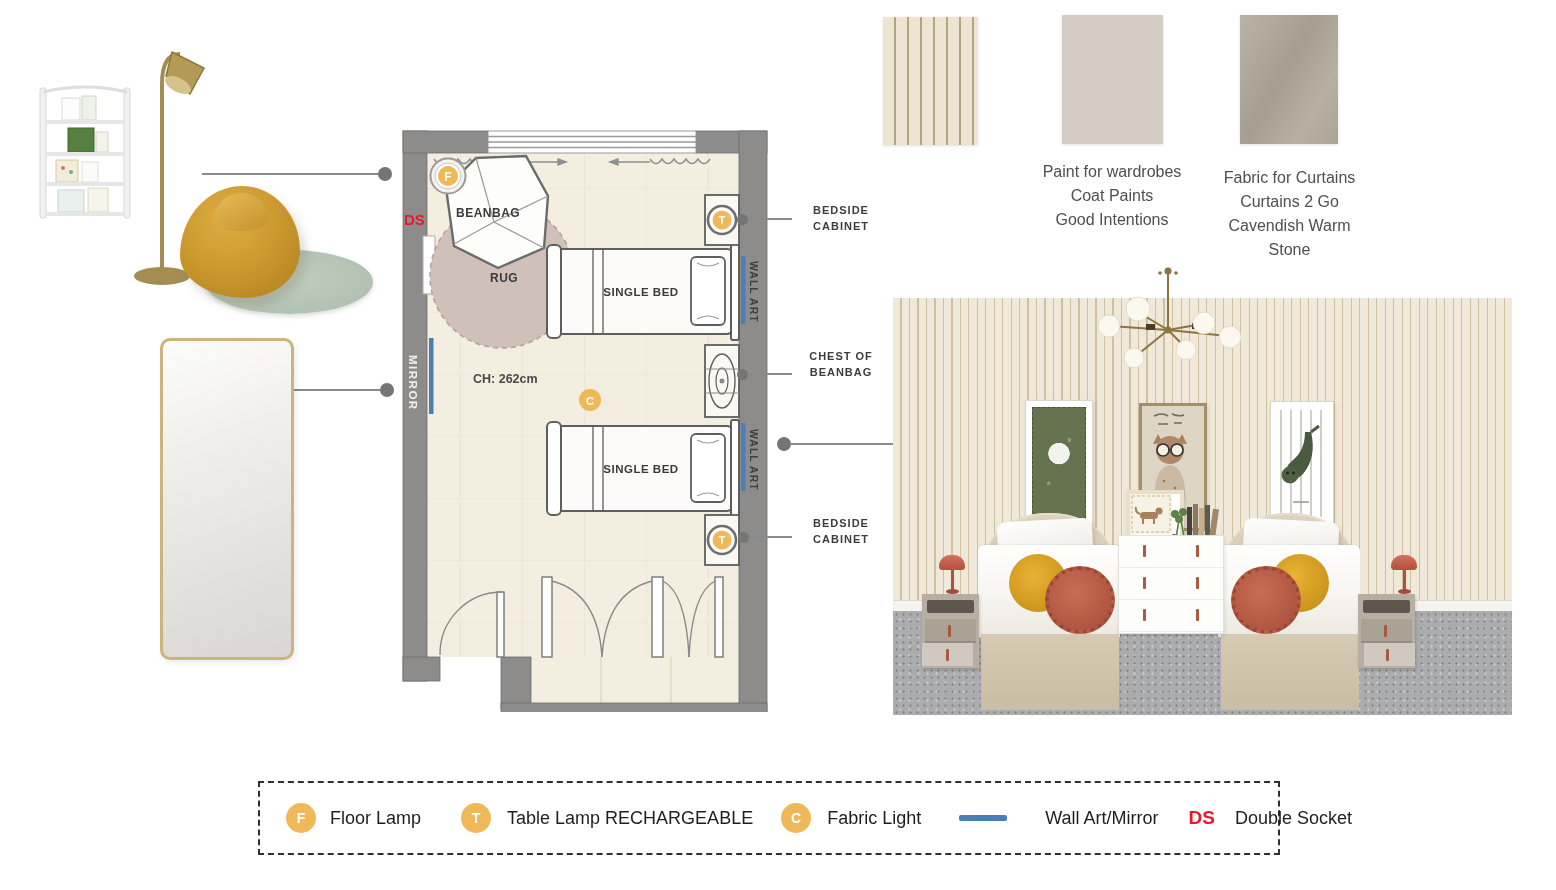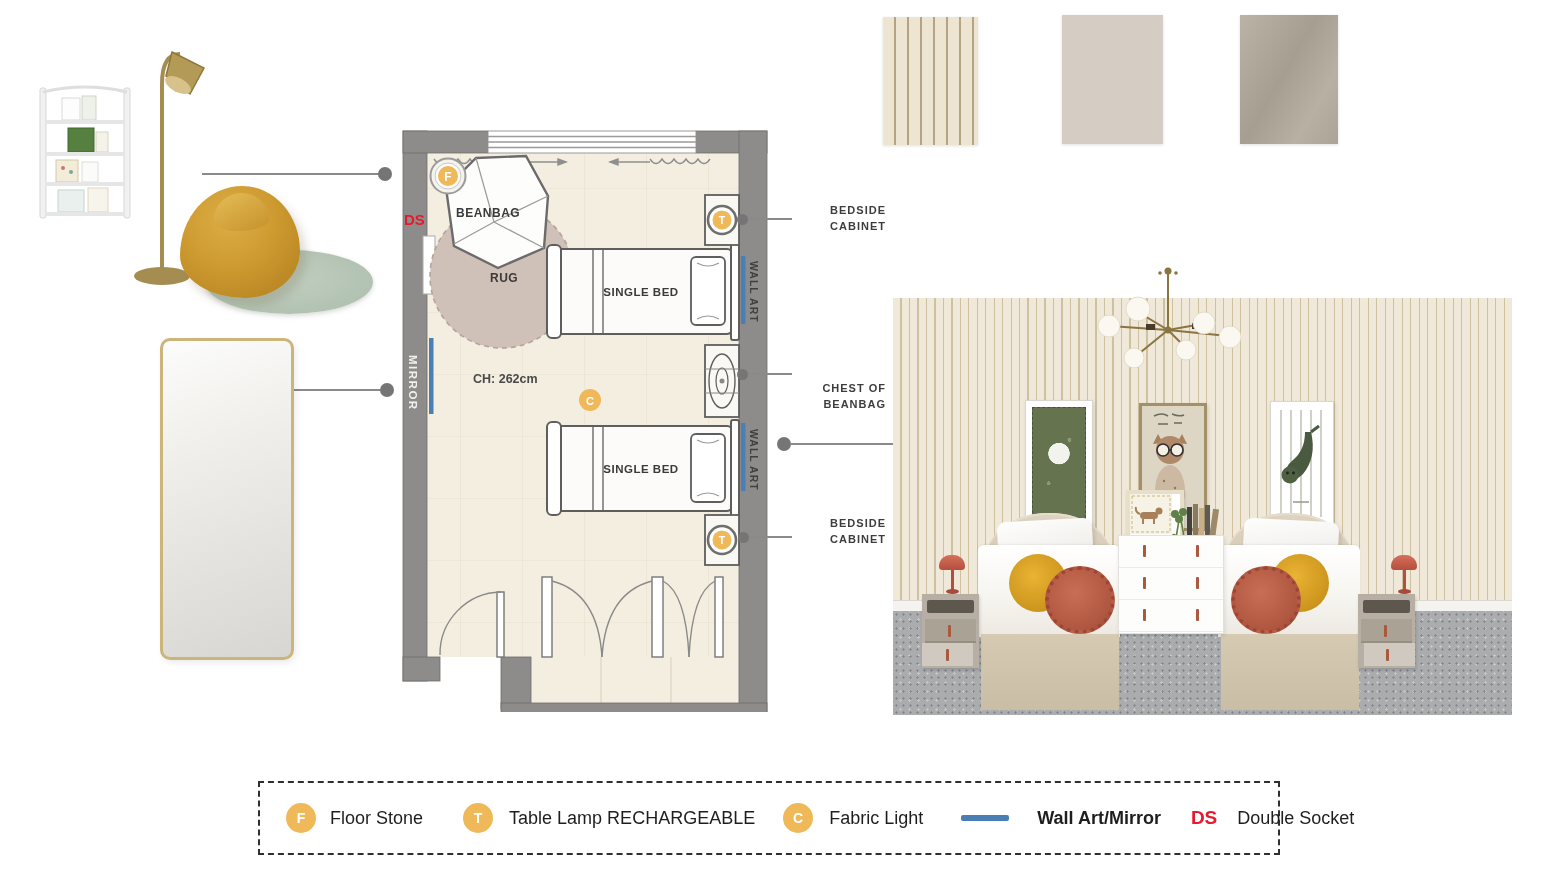--- a/index.html
+++ b/index.html
@@ -22,21 +22,21 @@
   .beanbag-img:before{content:"";position:absolute;left:28%;top:6%;width:46%;height:34%;
            border-radius:50% 50% 60% 40%/70% 70% 30% 30%;
            background:linear-gradient(150deg,#e5bc58,#c6922b);}
 
   
   .cline{background:#8a8a8a;height:2px;}
   .cdot{width:14px;height:14px;border-radius:50%;background:#757575;}
   .cdot.sm{width:11px;height:11px;}
 
   
-  .callout{width:90px;text-align:right;font-size:11px;font-weight:bold;letter-spacing:1px;
+  .callout{width:90px;text-align:center;font-size:11px;font-weight:bold;letter-spacing:1px;
            color:#3d3d3d;line-height:16px;}
 
   
   .swatch{box-shadow:0 1px 3px rgba(0,0,0,.12);}
   .swatch.wallpaper{left:883px;top:17px;width:95px;height:128px;
       background:repeating-linear-gradient(90deg,#ede5d2 0 11px,#b3a483 11px 13px);}
   .swatch.paint{left:1062px;top:15px;width:101px;height:129px;background:#d5cdc3;}
   .swatch.fabric{left:1240px;top:15px;width:98px;height:129px;
       background:linear-gradient(120deg,#bab3a6 0%,#a59e91 45%,#b7b0a3 75%,#aaa396 100%);}
   .caption{text-align:center;font-size:16px;color:#4f4f4f;line-height:24px;}
@@ -260,40 +260,51 @@
 
   <div class="abs cdot sm" style="left:737px;top:214px;"></div>
   <div class="abs cline" style="left:748px;top:218px;width:44px;"></div>
   <div class="abs callout" style="left:796px;top:202px;">
     <div>BEDSIDE</div>
     <div>CABINET</div>
   </div>
 
   <div class="abs cdot sm" style="left:737px;top:369px;"></div>
   <div class="abs cline" style="left:748px;top:373px;width:44px;"></div>
-  <div class="abs callout" style="left:796px;top:380px;">
+  <div class="abs callout" style="left:796px;top:348px;">
     <div>CHEST OF</div>
     <div>BEANBAG</div>
   </div>
 
   <div class="abs cdot sm" style="left:738px;top:532px;"></div>
   <div class="abs cline" style="left:749px;top:536px;width:43px;"></div>
   <div class="abs callout" style="left:796px;top:515px;">
     <div>BEDSIDE</div>
     <div>CABINET</div>
   </div>
 
   <div class="abs cdot" style="left:777px;top:437px;"></div>
   <div class="abs cline" style="left:790px;top:443px;width:103px;"></div>
 
   <div class="abs swatch wallpaper"></div>
 
   <div class="abs swatch paint"></div>
+  <div class="abs caption" style="left:1022px;top:160px;width:180px;">
+    <div>Paint for wardrobes</div>
+    <div>Coat Paints</div>
+    <div>Good Intentions</div>
+  </div>
 
   <div class="abs swatch fabric"></div>
+  <div class="abs caption" style="left:1202px;top:166px;width:175px;">
+    <div>Fabric for Curtains</div>
+    <div>Curtains 2 Go</div>
+    <div>Cavendish Warm</div>
+    <div>Stone</div>
+  </div>
 
   <div class="abs render">
     <div class="abs wallpaper-bg"></div>
     <div class="abs skirting"></div>
     <div class="abs carpet"></div>
 
     <div class="abs" style="left:203px;top:-32px;width:145px;height:102px;">
       <svg width="145" height="102" viewBox="0 0 145 102">
         <line x1="72" y1="4" x2="72" y2="64" stroke="#8a7440" stroke-width="2"></line>
         <circle cx="72" cy="5" r="3.5" fill="#8a7440"></circle>
@@ -447,24 +458,24 @@
       <div style="position:absolute;left:5px;top:6px;right:5px;height:13px;background:#5d574e;border-radius:2px;"></div>
       <div style="position:absolute;left:3px;top:25px;right:3px;height:22px;background:#aaa294;border-bottom:2px solid #968e80;"></div>
       <div style="position:absolute;left:6px;top:49px;right:0px;height:23px;background:#cfc9bf;"></div>
       <span class="knob" style="left:26px;top:31px;"></span>
         <span class="knob" style="left:28px;top:55px;"></span>
     </div>
   </div>
 
   <div class="abs legend">
     <span class="lg-circle">F</span>
-    <span class="lg-label" style="margin-left:14px;">Floor Stone</span>
+    <span class="lg-label" style="margin-left:14px;">Floor Lamp</span>
     <span class="lg-circle" style="margin-left:40px;">T</span>
     <span class="lg-label" style="margin-left:16px;">Table Lamp RECHARGEABLE</span>
     <span class="lg-circle" style="margin-left:28px;">C</span>
     <span class="lg-label" style="margin-left:16px;">Fabric Light</span>
     <span class="lg-line" style="margin-left:38px;"></span>
-    <span class="lg-label" style="margin-left:28px;font-weight:bold;">Wall Art/Mirror</span>
+    <span class="lg-label" style="margin-left:38px;">Wall Art/Mirror</span>
     <span class="lg-ds" style="margin-left:30px;">DS</span>
     <span class="lg-label" style="margin-left:20px;">Double Socket</span>
   </div>
 
 </div>
 
 </body></html>

